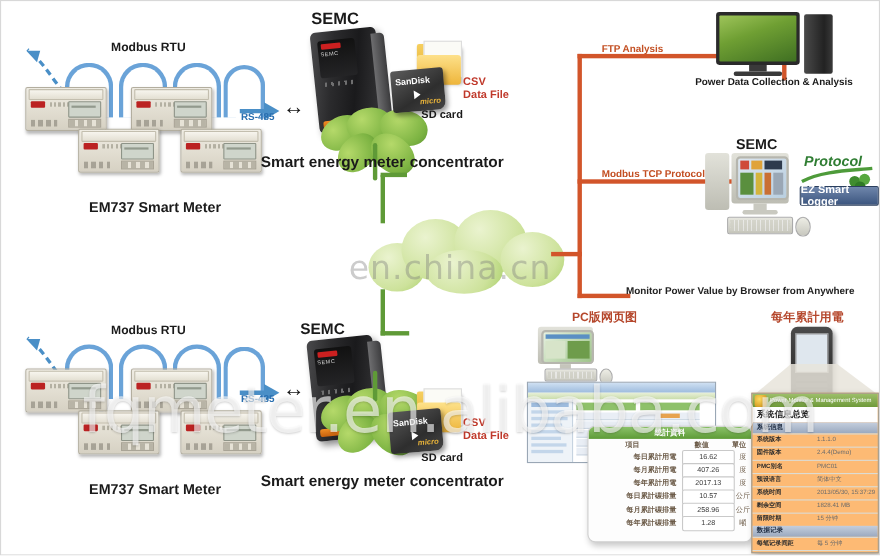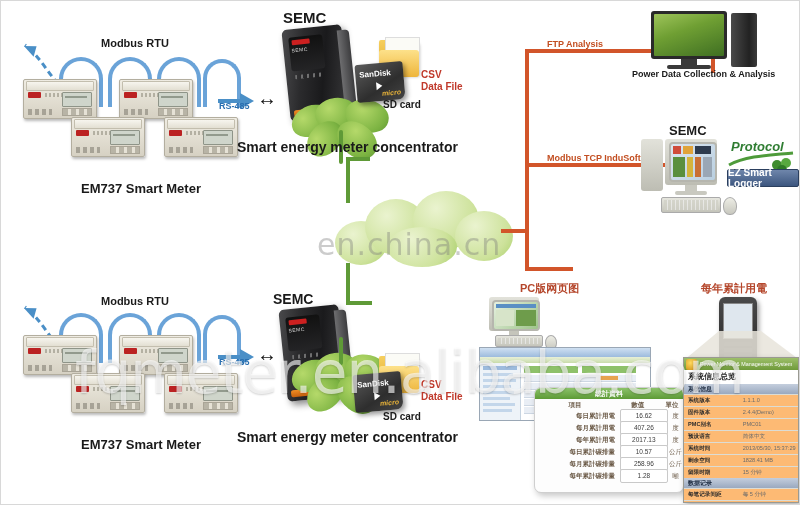--- a/index.html
+++ b/index.html
@@ -271,23 +271,24 @@
 
   <div class="oline" style="left:524px;top:48px;width:4px;height:222px;"></div>
 
   <div class="oline" style="left:500px;top:228px;width:28px;height:4px;"></div>
 
   <div class="oline" style="left:524px;top:48px;width:190px;height:4px;"></div>
   <div class="oline" style="left:710px;top:48px;width:4px;height:24px;"></div>
   <div class="lbl lbl-red" style="left:546px;top:38px;font-size:9px;color:#c34f22;">FTP Analysis</div>
 
   <div class="oline" style="left:524px;top:162px;width:160px;height:4px;"></div>
-  <div class="lbl lbl-red" style="left:546px;top:152px;font-size:9px;color:#c34f22;">Modbus TCP InduSoft</div>
+  <div class="lbl lbl-red" style="left:546px;top:152px;font-size:9px;color:#c34f22;">Modbus TCP Protocol</div>
 
   <div class="oline" style="left:524px;top:266px;width:48px;height:4px;"></div>
+  <div class="lbl" style="left:568px;top:258px;font-size:9px;color:#222;">Monitor Power Value by Browser from Anywhere</div>
 
   <div class="monitor" style="left:650px;top:10px;width:110px;height:60px;">
     <div class="mon-screen" style="left:0;top:0;width:76px;height:48px;">
       <div class="mon-img"></div>
     </div>
     <div class="mon-stand" style="left:30px;top:48px;width:16px;height:6px;"></div>
     <div class="mon-stand" style="left:16px;top:54px;width:44px;height:4px;border-radius:2px;"></div>
     <div class="tower" style="left:80px;top:2px;width:26px;height:54px;"></div>
   </div>
   <div class="lbl" style="left:631px;top:68px;font-size:9px;">Power Data Collection &amp; Analysis</div>

